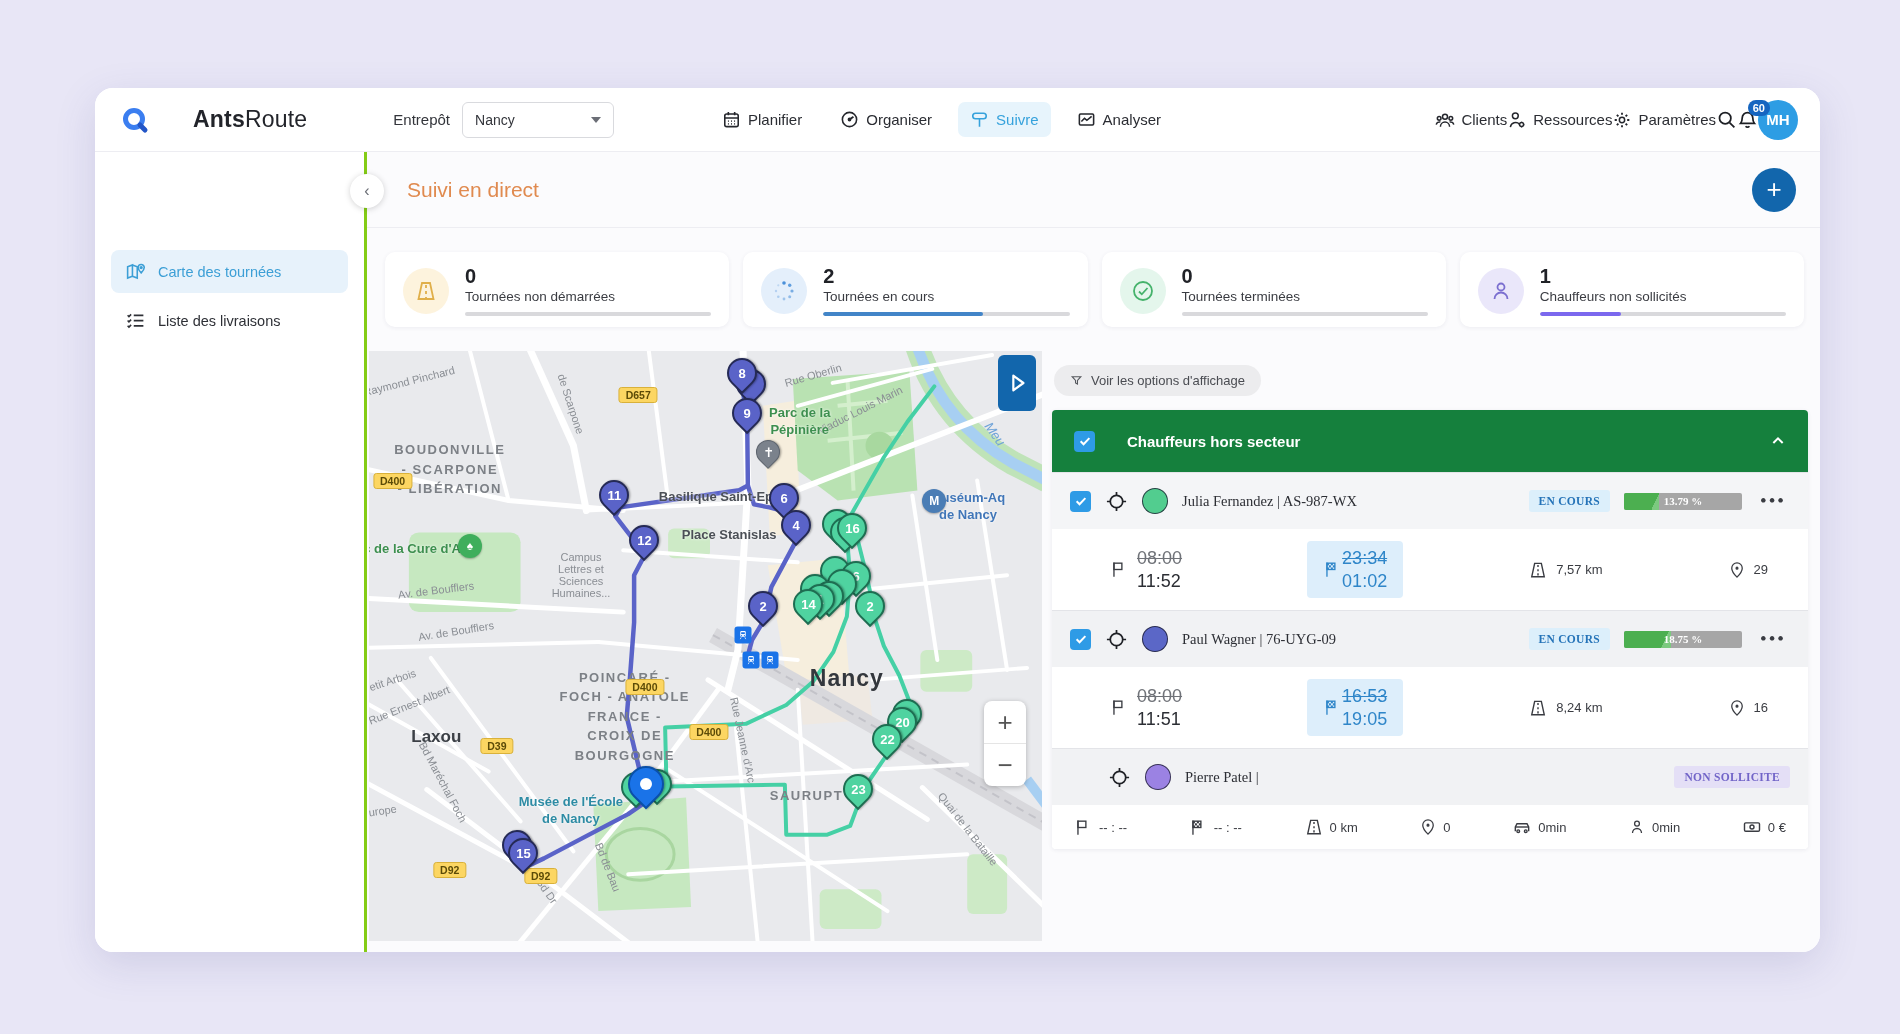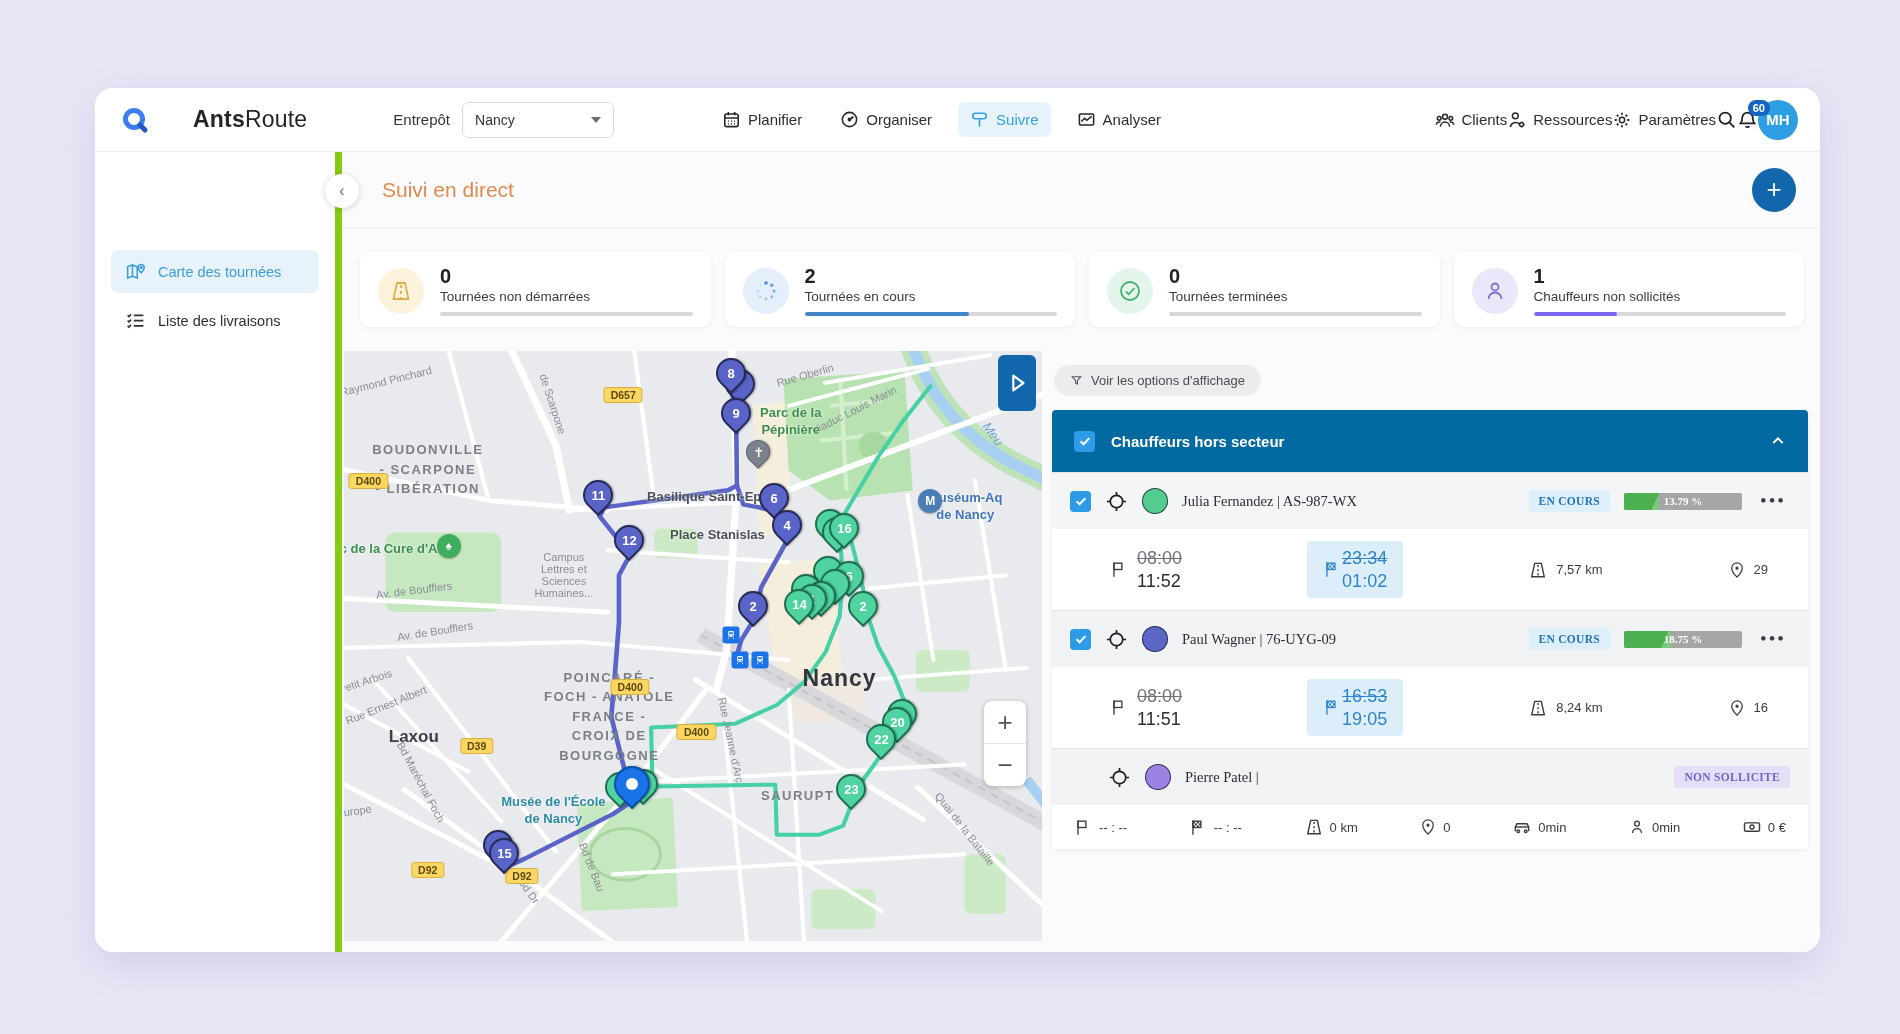--- a/index.html
+++ b/index.html
@@ -31,21 +31,21 @@
   .top-item { display:flex; align-items:center; gap:6px; font-size:15px; color:#2b2d33; cursor:pointer; white-space:nowrap; }
   .icon-btn { cursor:pointer; display:flex; align-items:center; }
   .bell-wrap { position:relative; }
   .bell-badge { position:absolute; top:-9px; right:-12px; background:#1565c0; color:#fff; font-size:11px;
     font-weight:700; border-radius:10px; padding:2px 5px; min-width:22px; text-align:center; }
   .avatar { width:40px; height:40px; border-radius:50%; background:#2d9de4; color:#fff; font-weight:700;
     font-size:15px; display:flex; align-items:center; justify-content:center; cursor:pointer; }
 
   
   .body-row { display:flex; height:800px; }
-  .sidebar { width:247px; border-right:7px solid #84cc16; padding-top:92px; background:#fff; flex:0 0 auto; }
+  .sidebar { width:272px; border-right:3px solid #84cc16; padding-top:92px; background:#fff; flex:0 0 auto; }
   .side-item { display:flex; align-items:center; gap:12px; margin:6px 16px; padding:11px 14px; border-radius:8px;
     font-size:14.5px; color:#2e3036; cursor:pointer; }
   .side-item.active { background:#e7f2fb; color:#3c9fd6; }
   .content { flex:1; background:#fbfbfd; position:relative; }
 
   .title-row { height:76px; display:flex; align-items:center; border-bottom:1px solid #ededf2; padding:0 24px 0 40px; position:relative; background:#fbfbfd;}
   .back-btn { position:absolute; left:-17px; top:22px; width:34px; height:34px; border-radius:50%; background:#fff;
     box-shadow:0 1px 6px rgba(0,0,0,.18); display:flex; align-items:center; justify-content:center; cursor:pointer;
     color:#6b6e76; font-size:16px; }
   .page-title { font-size:21px; color:#e08a4f; font-weight:500; }
@@ -105,21 +105,21 @@
     box-shadow:0 1px 5px rgba(0,0,0,.25); z-index:30; overflow:hidden; }
   .map-zoom div { height:42px; display:flex; align-items:center; justify-content:center; font-size:26px; color:#555;
     cursor:pointer; }
   .map-zoom .zdiv { height:1px; background:#e5e5e5; }
 
   
   .panel { width:756px; flex:0 0 auto; padding-top:8px; }
   .filter-pill { display:inline-flex; align-items:center; gap:8px; background:#ececee; border-radius:16px;
     height:31px; padding:0 16px; font-size:13px; color:#4a4c52; cursor:pointer; margin:6px 0 14px 2px; }
   .group-card { border-radius:4px; overflow:hidden; box-shadow:0 1px 4px rgba(40,40,80,.08); background:#fff; }
-  .group-header { background:#0369a1; color:#fff; height:62px; display:flex; align-items:center; padding:0 22px; gap:16px; }
+  .group-header { background:#15803d; color:#fff; height:62px; display:flex; align-items:center; padding:0 22px; gap:32px; }
   .group-header .gh-label { font-size:15px; font-weight:700; flex:1; }
   .checkbox { width:21px; height:21px; border-radius:4px; background:#2e9be6; display:flex; align-items:center;
     justify-content:center; cursor:pointer; flex:0 0 auto; }
   .driver-block { border-top:1px solid #e3e4e8; }
   .driver-head { display:flex; align-items:center; gap:14px; padding:0 18px; height:56px; background:#f1f2f4;font-family:Liberation Serif, serif; }
   .driver-head.first { background:#f4f5f7; }
   .dot { width:26px; height:26px; border-radius:50%; border:1.5px solid rgba(20,20,40,.75); flex:0 0 auto; }
   .driver-name { font-size:14.5px; color:#2c2e34; flex:1; white-space:nowrap; overflow:hidden; }
   .status-badge { background:#dceffb; color:#2573b8; font-size:11.5px; font-weight:700; padding:5px 10px;
     border-radius:3px; letter-spacing:.3px; white-space:nowrap;}

